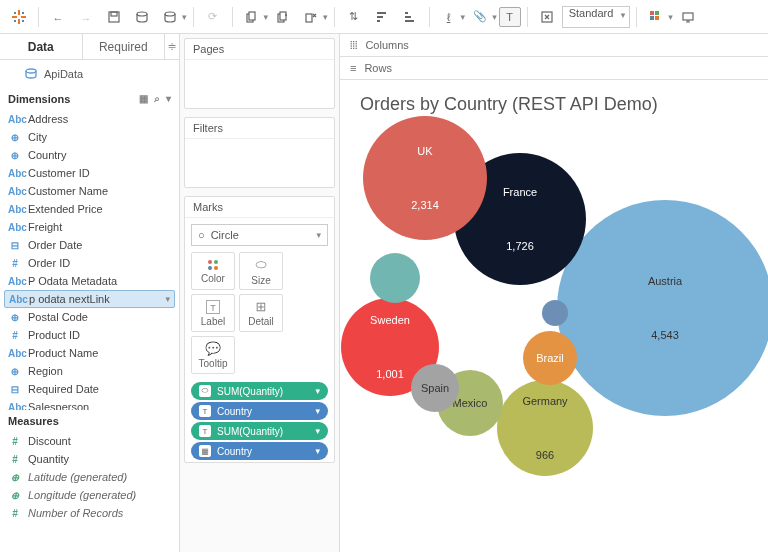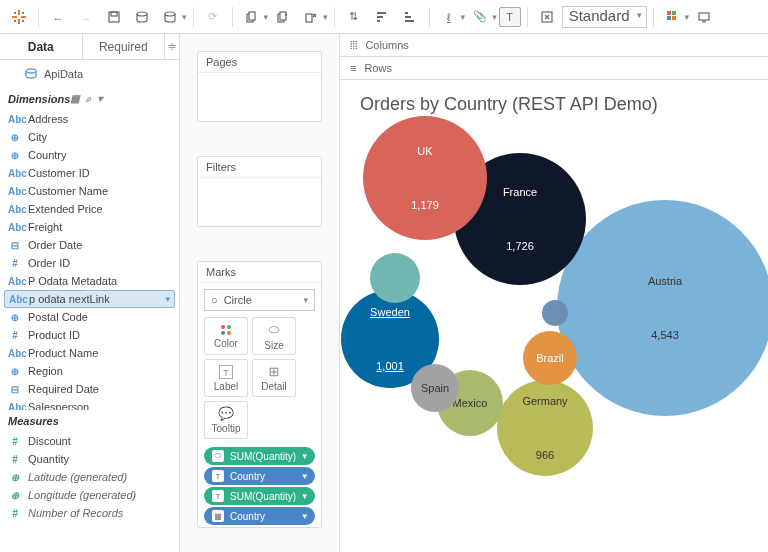--- a/index.html
+++ b/index.html
@@ -2,48 +2,48 @@
 <html><head>
 <meta charset="utf-8">
 <style>
 * { box-sizing: border-box; margin: 0; padding: 0; font-family: -apple-system, "Segoe UI", sans-serif; }
 body { background: #fff; font-size: 11px; color: #333; width: 768px; height: 552px; overflow: hidden; }
 
 .toolbar { height: 34px; border-bottom: 1px solid #ddd; display: flex; align-items: center; padding: 0 6px; gap: 2px; }
 .tb-btn { width: 26px; height: 26px; display: flex; align-items: center; justify-content: center; border-radius: 2px; color: #666; }
 .tb-sep { width: 1px; height: 20px; background: #ddd; margin: 0 4px; }
 .tb-dd { font-size: 9px; color: #888; margin-left: -3px; }
-.tb-select { border: 1px solid #ccc; height: 22px; padding: 0 16px 17px 6px; font-size: 15px; color: #555; background: #fff; position: relative; }
+.tb-select { border: 1px solid #ccc; height: 22px; padding: 0 16px 17px 6px; font-size: 11px; color: #555; background: #fff; position: relative; }
 .tb-select::after { content: "▾"; position: absolute; right: 4px; top: 3px; font-size: 9px; color: #888; }
 
 .layout { display: flex; height: 518px; }
 
 .left { width: 180px; border-right: 1px solid #ddd; display: flex; flex-direction: column; }
 .tabs { display: flex; border-bottom: 1px solid #ddd; height: 26px; align-items: stretch; }
 .tab { flex: 1; display: flex; align-items: center; justify-content: center; font-size: 12px; color: #666; border-right: 1px solid #ddd; position: relative; }
 .tab.active { font-weight: 600; color: #333; }
 .tab-handle { width: 14px; display: flex; align-items: center; justify-content: center; color: #888; cursor: pointer; }
 .ds-row { height: 28px; display: flex; align-items: center; padding: 0 24px; gap: 6px; color: #555; }
-.section-hdr { height: 22px; display: flex; align-items: center; padding: 0 8px; font-weight: 600; color: #333; justify-content: flex-start; font-style: italic; }
+.section-hdr { height: 22px; display: flex; align-items: center; padding: 0 8px; font-weight: 600; color: #333; justify-content: space-between; }
 .section-icons { display: flex; gap: 6px; color: #888; font-size: 10px; }
 .field-list { overflow-y: auto; flex-shrink: 0; max-height: 300px; }
 .field { height: 18px; display: flex; align-items: center; padding: 0 8px; gap: 6px; color: #444; }
 .field.sel { background: #d6e8f5; border: 1px solid #8db8d8; border-radius: 2px; margin: 0 4px; padding: 0 4px; }
 .field.sel .dd { margin-left: auto; color: #888; font-size: 9px; }
 .fi { width: 14px; text-align: center; font-size: 10px; font-weight: 600; }
 .fi-abc { color: #5a9bd5; }
 .fi-globe { color: #5a9bd5; }
 .fi-date { color: #5a9bd5; }
 .fi-hash { color: #5a9bd5; }
 .fi-hash-m { color: #4fa67c; }
 .fi-globe-m { color: #4fa67c; }
 .field.italic { font-style: italic; color: #666; }
 
 .mid { width: 160px; border-right: 1px solid #ddd; display: flex; flex-direction: column; background: #fafafa; }
-.card { border: 1px solid #ddd; border-radius: 2px; margin: 17px; background: #fff; }
+.card { border: 1px solid #ddd; border-radius: 2px; margin: 4px; background: #fff; }
 .card-hdr { padding: 4px 8px; font-size: 11px; color: #555; border-bottom: 1px solid #eee; }
 .card-body { min-height: 28px; }
 .card-body.tall { min-height: 48px; }
 .marks-type { margin: 6px; border: 1px solid #ccc; height: 22px; display: flex; align-items: center; padding: 0 6px; gap: 6px; font-size: 11px; color: #555; position: relative; }
 .marks-type::after { content: "▾"; position: absolute; right: 6px; font-size: 9px; color: #888; }
 .mark-grid { display: flex; gap: 4px; padding: 0 6px 6px; flex-wrap: wrap; }
 .mark-cell { width: 44px; height: 38px; border: 1px solid #ddd; border-radius: 2px; display: flex; flex-direction: column; align-items: center; justify-content: center; gap: 2px; font-size: 10px; color: #666; }
 .mark-cell .mi { font-size: 13px; color: #888; }
 .pill { margin: 2px 6px; height: 18px; border-radius: 9px; display: flex; align-items: center; padding: 0 8px; gap: 6px; font-size: 10px; color: #fff; }
 .pill.green { background: #2eb08a; }
@@ -383,23 +383,23 @@
           <div class="bub dark" style="left: 197px; top: 82px; width: 216px; height: 216px; background: rgb(122, 179, 215);">
             <div>Austria</div>
             <div class="v">4,543</div>
           </div>
           <div class="bub" style="left: 94px; top: 35px; width: 132px; height: 132px; background: #0f172a;">
             <div>France</div>
             <div class="v">1,726</div>
           </div>
           <div class="bub" style="left: 3px; top: -2px; width: 124px; height: 124px; background: rgb(217, 100, 89);">
             <div>UK</div>
-            <div class="v">1,179</div>
-          </div>
-          <div class="bub" style="left: -19px; top: 172px; width: 98px; height: 98px; background: #0369a1; text-decoration: underline;">
+            <div class="v">2,314</div>
+          </div>
+          <div class="bub" style="left: -19px; top: 180px; width: 98px; height: 98px; background: #ef4444;">
             <div>Sweden</div>
             <div class="v">1,001</div>
           </div>
           <div class="bub dark" style="left: 137px; top: 262px; width: 96px; height: 96px; background: rgb(185, 187, 88);">
             <div>Germany</div>
             <div class="v">966</div>
           </div>
           <div class="bub dark" style="left: 77px; top: 252px; width: 66px; height: 66px; background: rgb(169, 185, 110);">
             <div>Mexico</div>
           </div>

